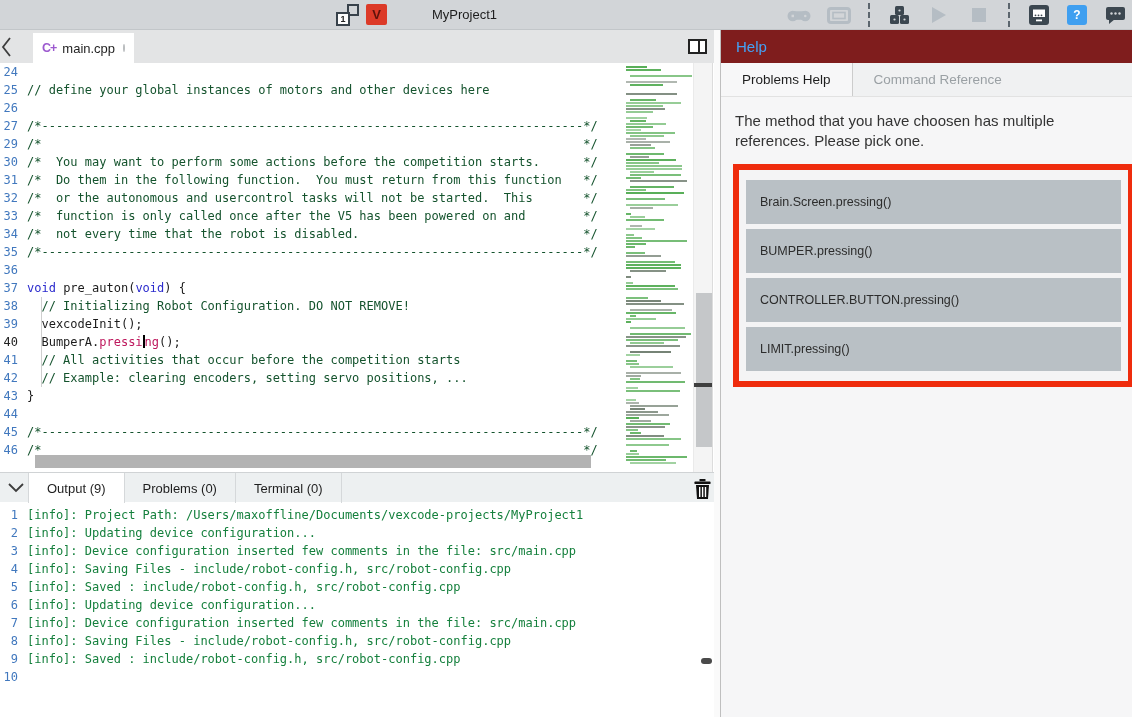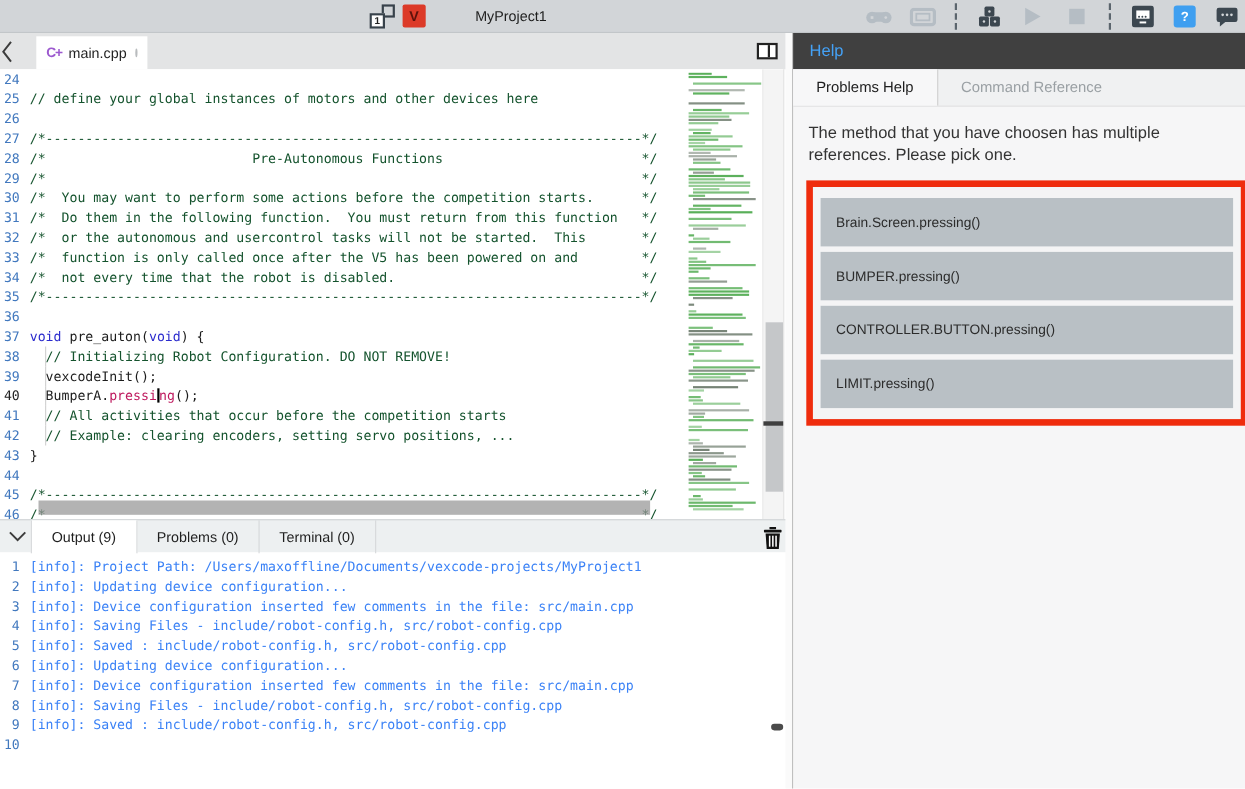--- a/index.html
+++ b/index.html
@@ -58,27 +58,27 @@
   .bottom{position:absolute;left:0;top:472px;width:720px;height:245px;background:#fff}
   .bstrip{position:absolute;left:0;top:0;width:720px;height:30px;background:#edf0f1;border-top:1px solid #d0d3d5}
   .collapse-chev{position:absolute;left:4px;top:2px;width:24px;height:26px;display:flex;align-items:center;justify-content:center;cursor:pointer}
   .btabs{position:absolute;left:28px;top:0;height:30px;display:flex}
   .btab{height:30px;display:flex;align-items:center;padding:0 18px;font-size:13px;color:#1f1f1f;
     border-right:1px solid #d5d8da;cursor:pointer}
   .btab.active{background:#fff;border-left:1px solid #d5d8da}
   .trash-btn{position:absolute;right:7px;top:5px;width:22px;height:21px;display:flex;align-items:center;justify-content:center;cursor:pointer}
   .console{position:absolute;left:0;top:31px;width:713px;height:214px;padding-top:3px;overflow:hidden}
   .con-line{display:flex;height:18px;font-family:"DejaVu Sans Mono",monospace;font-size:12px;line-height:18px}
-  .ct{white-space:pre;color:#3b82f6}
+  .ct{white-space:pre;color:#15803d}
   .con-dash{position:absolute;left:701px;top:186px;width:11px;height:6px;background:#4a4a4a;border-radius:3px}
   .edge-strip{position:absolute;left:714px;top:30px;width:6px;height:687px;background:#fafafa}
 
   
   .help{position:absolute;left:720px;top:30px;width:412px;height:687px;background:#f6f6f7;border-left:1px solid #bfbfbf}
-  .help-head{height:33px;background:#404040;display:flex;align-items:center;padding-left:15px}
+  .help-head{height:33px;background:#7f1d1d;display:flex;align-items:center;padding-left:15px}
   .help-title{font-size:15px;color:#44a1f5}
   .help-tabs{height:34px;background:#f0f1f2;border-bottom:1px solid #e2e2e2;display:flex}
   .htab{display:flex;align-items:center;padding:0 21px;font-size:13.5px;cursor:pointer}
   .htab.active{color:#1e1e1e;background:#f7f7f8;border-right:1px solid #cccccc}
   .htab.inactive{color:#9aa0a4}
   .help-body{padding:13px 24px 0 12px}
   .help-msg{width:362px;font-size:15px;color:#333;line-height:1.33;margin:1px 0 13px 2px}
   .options-box{width:401px;border:6px solid #ef2c0d;background:#f4f4f5;padding:5px 4px}
   .h-option{height:44px;margin:5px 3px;background:#b9c0c5;display:flex;align-items:center;padding-left:14px;
     font-size:12.5px;color:#2c2c2c;cursor:pointer}
@@ -179,24 +179,20 @@
       </div>
       <div class="code-line">
         <span class="ln">26</span>
         <span class="lt"></span>
       </div>
       <div class="code-line">
         <span class="ln">27</span>
         <span class="lt"><span class="tok-comment">/*---------------------------------------------------------------------------*/</span></span>
       </div>
       <div class="code-line">
-        <span class="ln">28</span>
-        <span class="lt"><span class="tok-comment">/*                          Pre-Autonomous Functions                         */</span></span>
-      </div>
-      <div class="code-line">
         <span class="ln">29</span>
         <span class="lt"><span class="tok-comment">/*                                                                           */</span></span>
       </div>
       <div class="code-line">
         <span class="ln">30</span>
         <span class="lt"><span class="tok-comment">/*  You may want to perform some actions before the competition starts.      */</span></span>
       </div>
       <div class="code-line">
         <span class="ln">31</span>
         <span class="lt"><span class="tok-comment">/*  Do them in the following function.  You must return from this function   */</span></span>

